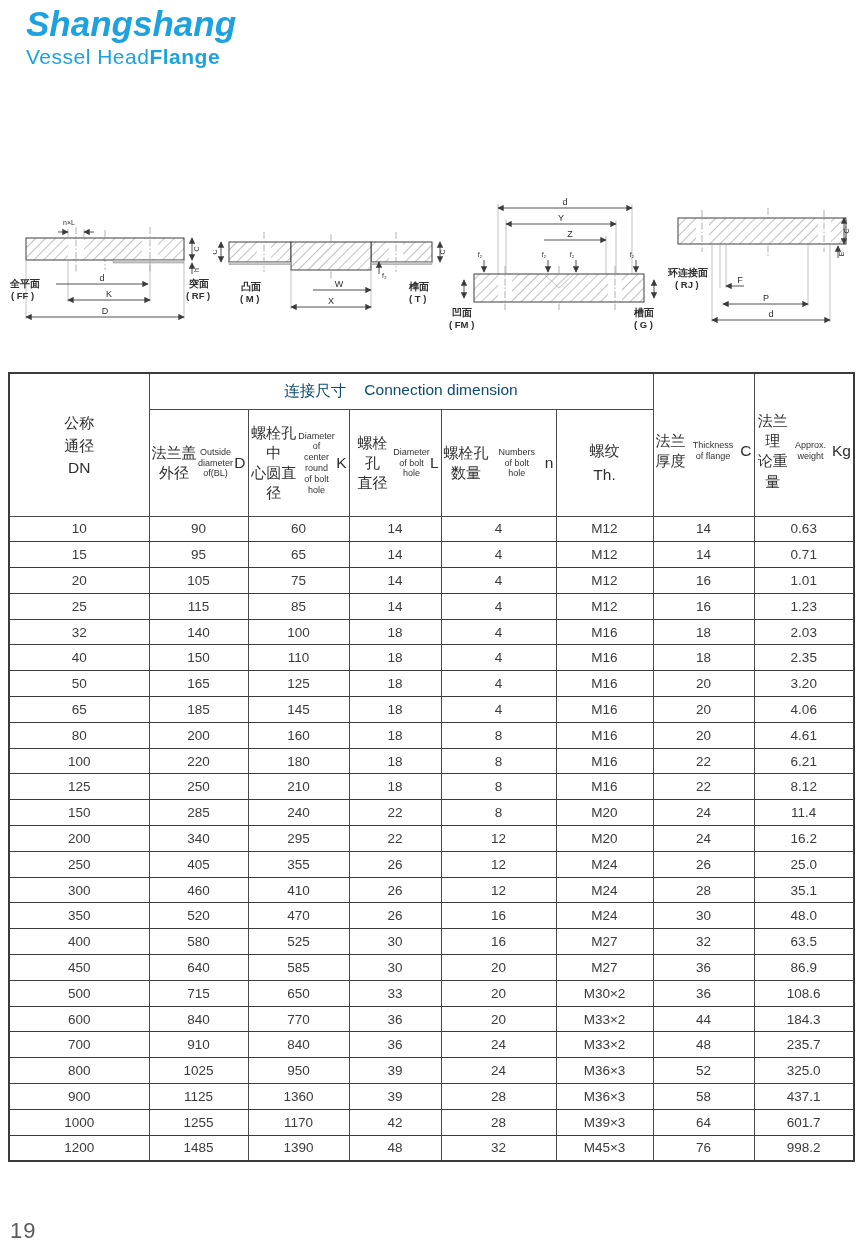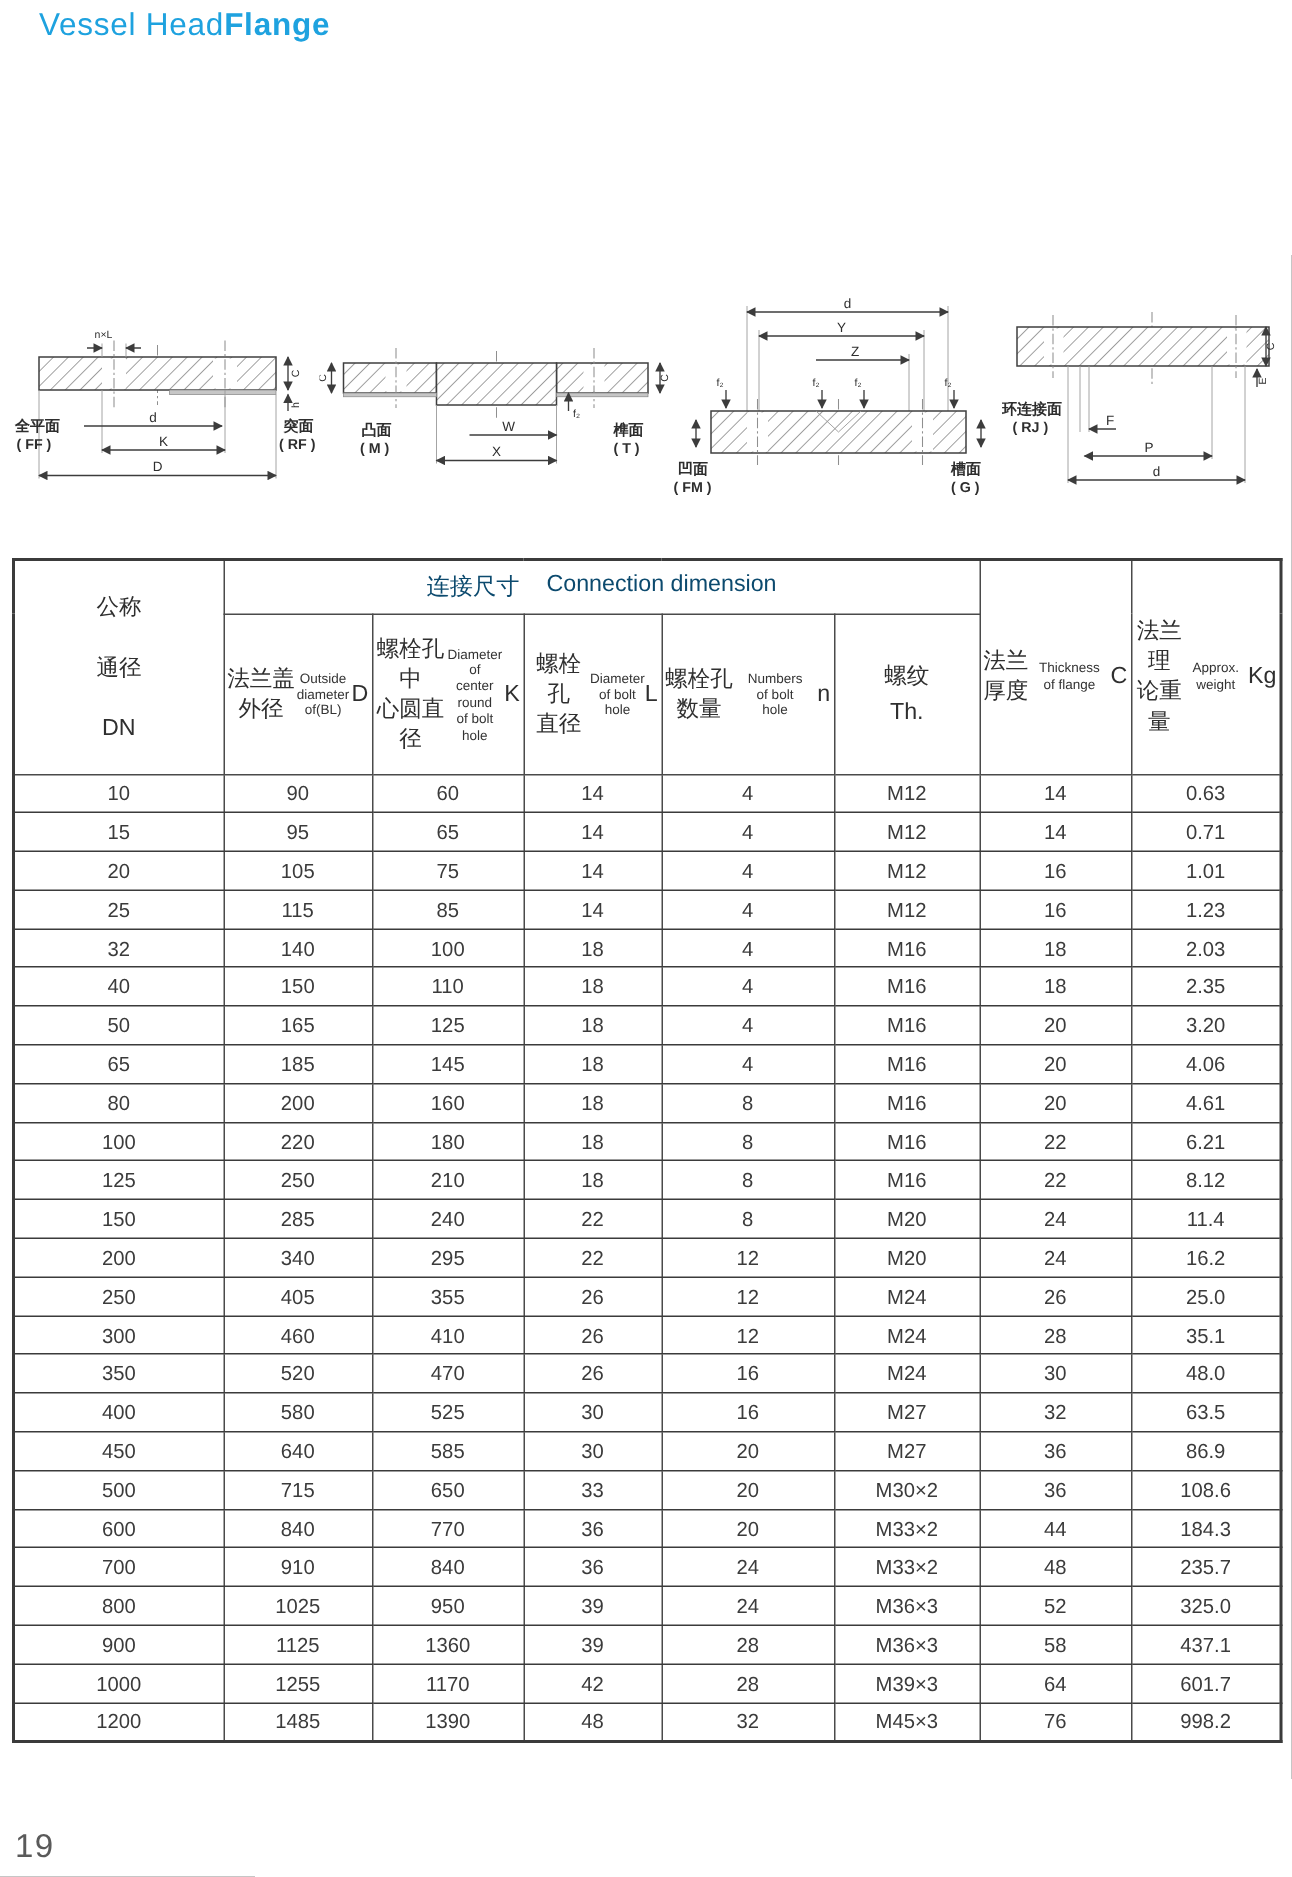--- a/index.html
+++ b/index.html
@@ -66,20 +66,21 @@
         <rect width="7" height="7" fill="#ffffff"></rect>
         <line x1="0" y1="0" x2="0" y2="7" stroke="#8d8d8d" stroke-width="1.1"></line>
       </pattern>
       <marker id="dar" viewBox="0 0 10 10" refX="9" refY="5" markerWidth="9" markerHeight="7" orient="auto-start-reverse">
         <path d="M0,0 L10,5 L0,10 z" fill="#3c3c3c"></path>
       </marker>
     </defs>
   </svg>
 
   <div id="logo" style="color: rgb(30, 162, 223);">
+    <div class="name">Shangshang</div>
     <div class="tagline"><span>Vessel Head</span><b>Flange</b></div>
   </div>
 
   <div id="title-block">
   </div>
 
   <div id="drawings">
 
     <svg width="205" height="134" viewBox="0 0 205 134">
       <line class="cline" x1="97" y1="34" x2="97" y2="74"></line>
@@ -213,21 +214,21 @@
         <col style="width:101px">
         <col style="width:92px">
       <col style="width:115px">
         <col style="width:97px">
         <col style="width:101px">
         <col style="width:100px">
     </colgroup>
     <thead>
       <tr>
         <th rowspan="2">
-          <div class="hflex-center" style="gap:21px">
+          <div class="hflex-center" style="gap:3px">
             <span class="zh">公称</span>
             <span class="zh">通径</span>
             <span class="sym">DN</span>
           </div>
         </th>
         <th colspan="5" class="group">
           <div class="group-inner">
             <span>连接尺寸</span>
             <span>Connection dimension</span>
           </div>

